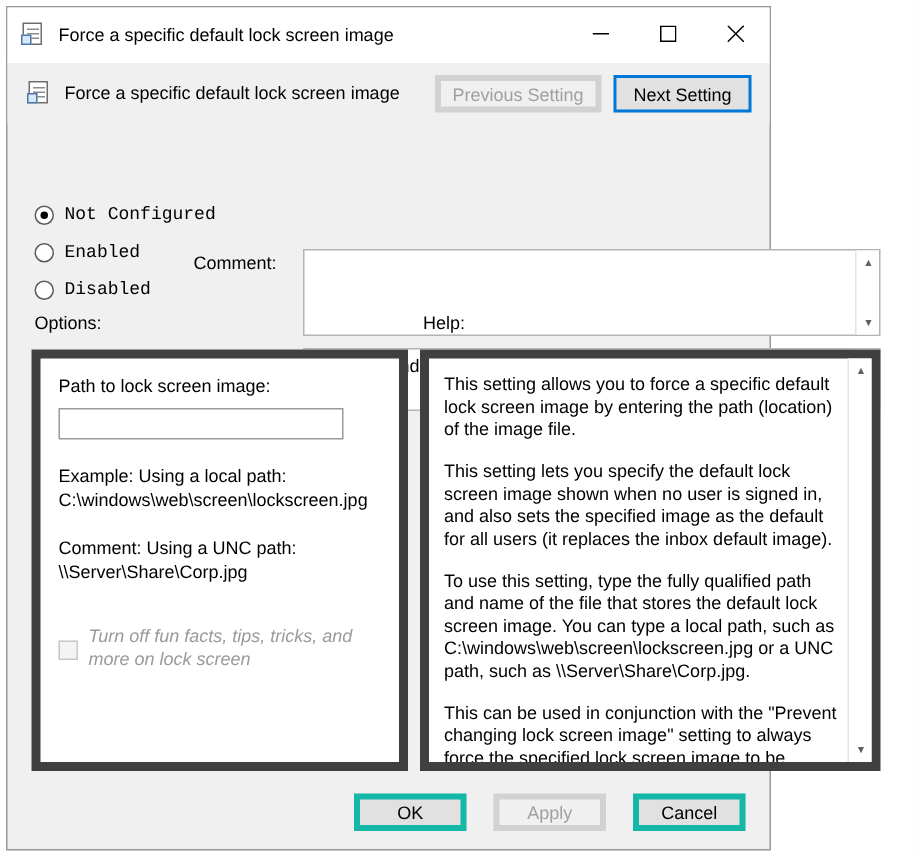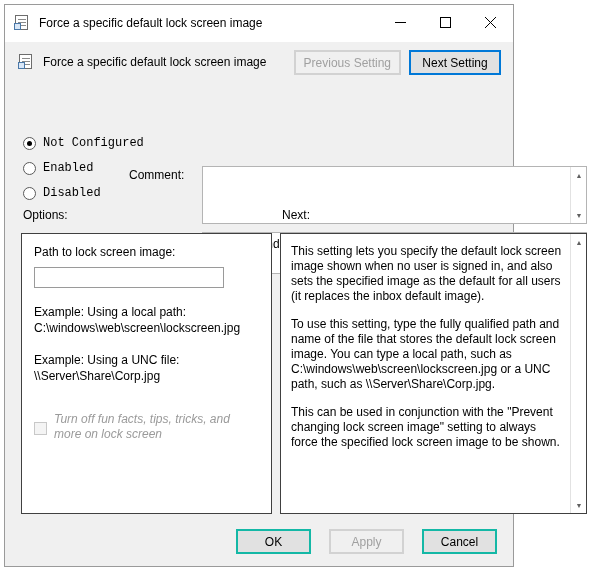--- a/index.html
+++ b/index.html
@@ -110,21 +110,21 @@
     position: absolute;
     right: 12px;
     top: 8px;
     display: flex;
     gap: 8px;
   }
   .btn {
     font-family: "Liberation Sans", sans-serif;
     font-size: 12px;
     background: #e1e1e1;
-    border: 2px solid #14b8a6;
+    border: 4px solid #14b8a6;
     height: 25px;
     min-width: 92px;
     padding: 0 8px;
     color: #000000;
     box-sizing: border-box;
   }
   .btn.disabled {
     color: #a0a0a0;
     background: #f0f0f0;
     border-color: #d2d2d2;
@@ -225,21 +225,21 @@
   .scroll-arrow.down { bottom: 0; }
 
   
   .options-label { position: absolute; left: 18px; top: 203px; font-size: 12px;}
   .help-label { position: absolute; left: 277px; top: 203px; font-size: 12px;}
 
   
   .panel {
     position: absolute;
     background: #ffffff;
-    border: 1px solid #404040;
+    border: 6px solid #404040;
     box-sizing: border-box;
   }
   .options-panel {
     left: 16px;
     top: 228px;
     width: 251px;
     height: 281px;
   }
   .help-panel {
     left: 275px;
@@ -384,46 +384,47 @@
     <div class="textbox supported-box">
       <span>At least Windows Server 2012, Windows 8 or Windows RT</span>
       <div class="scroll-v">
         <div class="scroll-arrow up">▲</div>
         <div class="scroll-arrow down">▼</div>
       </div>
     </div>
   </div>
 
   <div class="options-label">Options:</div>
-  <div class="help-label">Next:</div>
+  <div class="help-label">Help:</div>
 
   <div class="panel options-panel">
     <div class="opt-inner">
       <div class="lbl">Path to lock screen image:</div>
       <input class="path-input" type="text" value="" style="">
 
       <div class="example-block">
         <div class="line">Example: Using a local path:</div>
         <div class="line">C:\windows\web\screen\lockscreen.jpg</div>
       </div>
 
       <div class="example-block">
-        <div class="line">Example: Using a UNC file:</div>
+        <div class="line">Comment: Using a UNC path:</div>
         <div class="line">\\Server\Share\Corp.jpg</div>
       </div>
 
       <div class="check-row">
         <span class="checkbox"></span>
         <span class="check-label">Turn off fun facts, tips, tricks, and more on lock screen</span>
       </div>
     </div>
   </div>
 
   <div class="panel help-panel">
     <div class="help-inner">
+      <p>This setting allows you to force a specific default lock screen image by entering the path (location) of the image file.</p>
       <p>This setting lets you specify the default lock screen image shown when no user is signed in, and also sets the specified image as the default for all users (it replaces the inbox default image).</p>
       <p>To use this setting, type the fully qualified path and name of the file that stores the default lock screen image. You can type a local path, such as C:\windows\web\screen\lockscreen.jpg or a UNC path, such as \\Server\Share\Corp.jpg.</p>
       <p>This can be used in conjunction with the "Prevent changing lock screen image" setting to always force the specified lock screen image to be shown.</p>
 
     </div>
     <div class="scroll-v">
       <div class="scroll-arrow up">▲</div>
       <div class="scroll-arrow down">▼</div>
     </div>
   </div>

